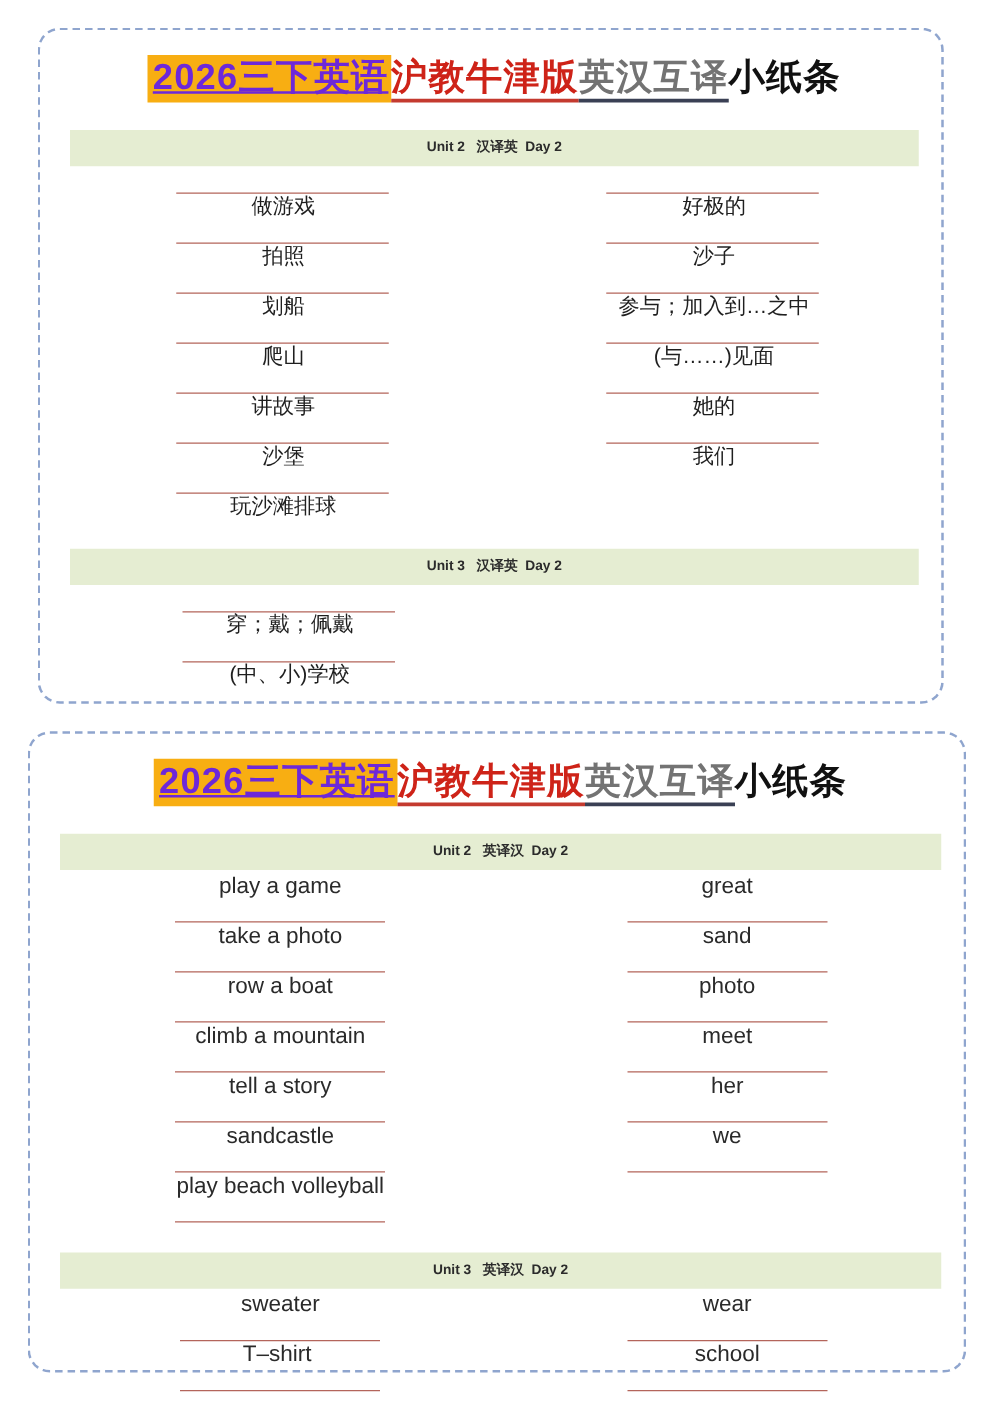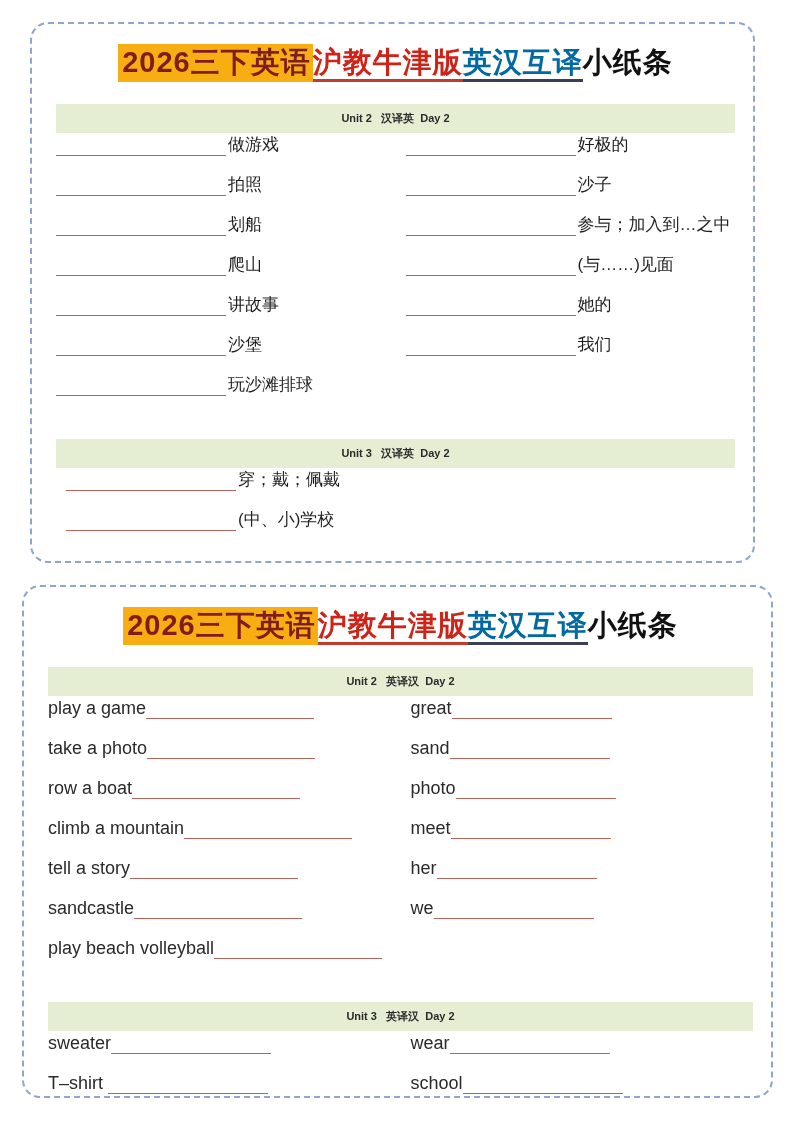--- a/index.html
+++ b/index.html
@@ -10,34 +10,34 @@
   .card{
     position:absolute;border:2px dashed #8fa5ce;border-radius:18px;
     box-sizing:border-box;padding:0 18px 0 24px;background:#ffffff;
   }
   .card1{left:30px;top:22px;width:725px;height:541px;}
   .card2{left:22px;top:585px;width:751px;height:513px;}
   .title{
     text-align:center;font-weight:bold;font-size:29px;letter-spacing:1px;
     margin-top:16px;line-height:44px;white-space:nowrap;
   }
-  .t-hl{background:#f8ae12;color:#7f1d1d;padding:2px 2px 4px 4px;}
+  .t-hl{background:#f8ae12;color:#6d28d9;padding:2px 2px 4px 4px;text-decoration:underline;}
   .t-red{color:#ce2318;border-bottom:3px solid #c43a2f;padding-bottom:1px;}
-  .t-blue{color:#0369a1;border-bottom:3px solid #3a4054;padding-bottom:1px;}
+  .t-blue{color:#737373;border-bottom:3px solid #3a4054;padding-bottom:1px;}
   .t-plain{color:#111111;}
   .bar{
     background:#e5edd2;height:29px;line-height:29px;text-align:center;
     font-weight:bold;font-size:11px;color:#2b2b2b;white-space:pre;
     margin-top:20px;
   }
   .bar.second{margin-top:24px;}
   .cols{display:flex;margin-top:2px;}
   .col{width:50%;box-sizing:border-box;}
   .col.right{padding-left:10px;}
-  .w-row{height:40px;display:flex;align-items:flex-start;}
+  .w-row{height:40px;display:flex;align-items:center;flex-direction:column;}
   .blank{
     display:inline-block;height:20px;border-bottom:1.6px solid #b4655b;
   }
   .blank.zh-b{width:170px;}
   .blank.en-b{width:168px;}
   .blank.en-b2{width:160px;}
   .zh{font-size:17px;line-height:20px;margin-left:2px;white-space:nowrap;}
   .en{font-size:18px;line-height:21px;white-space:pre;color:#2a2a2a;}
   .card2 .w-row{height:40px;}
 </style>

